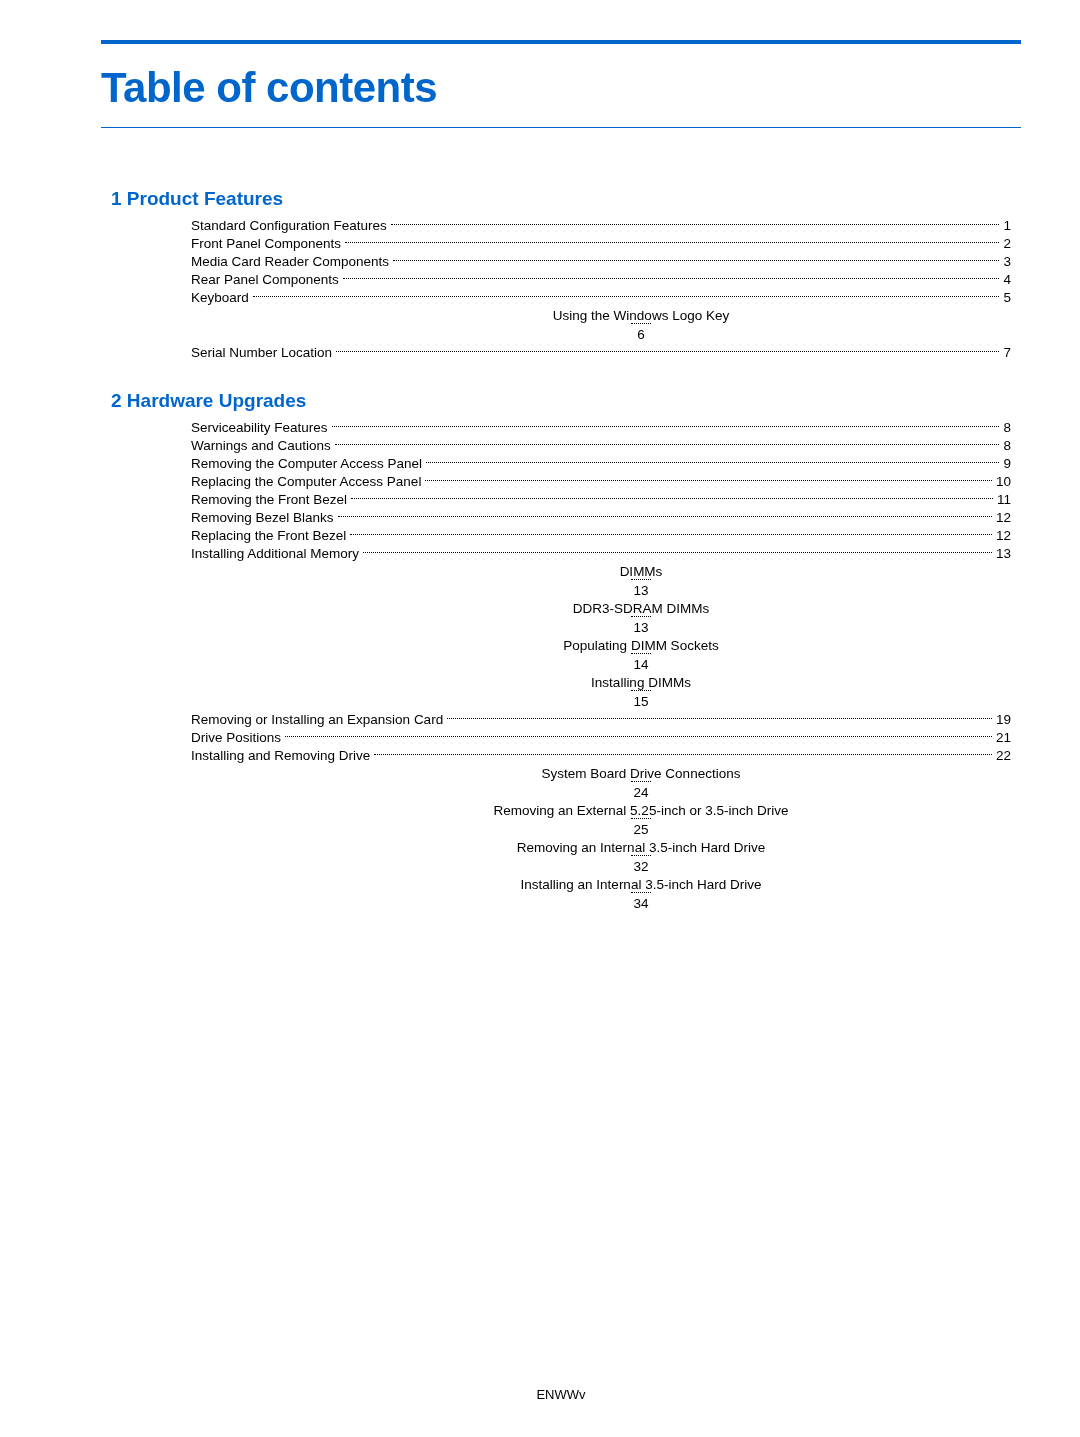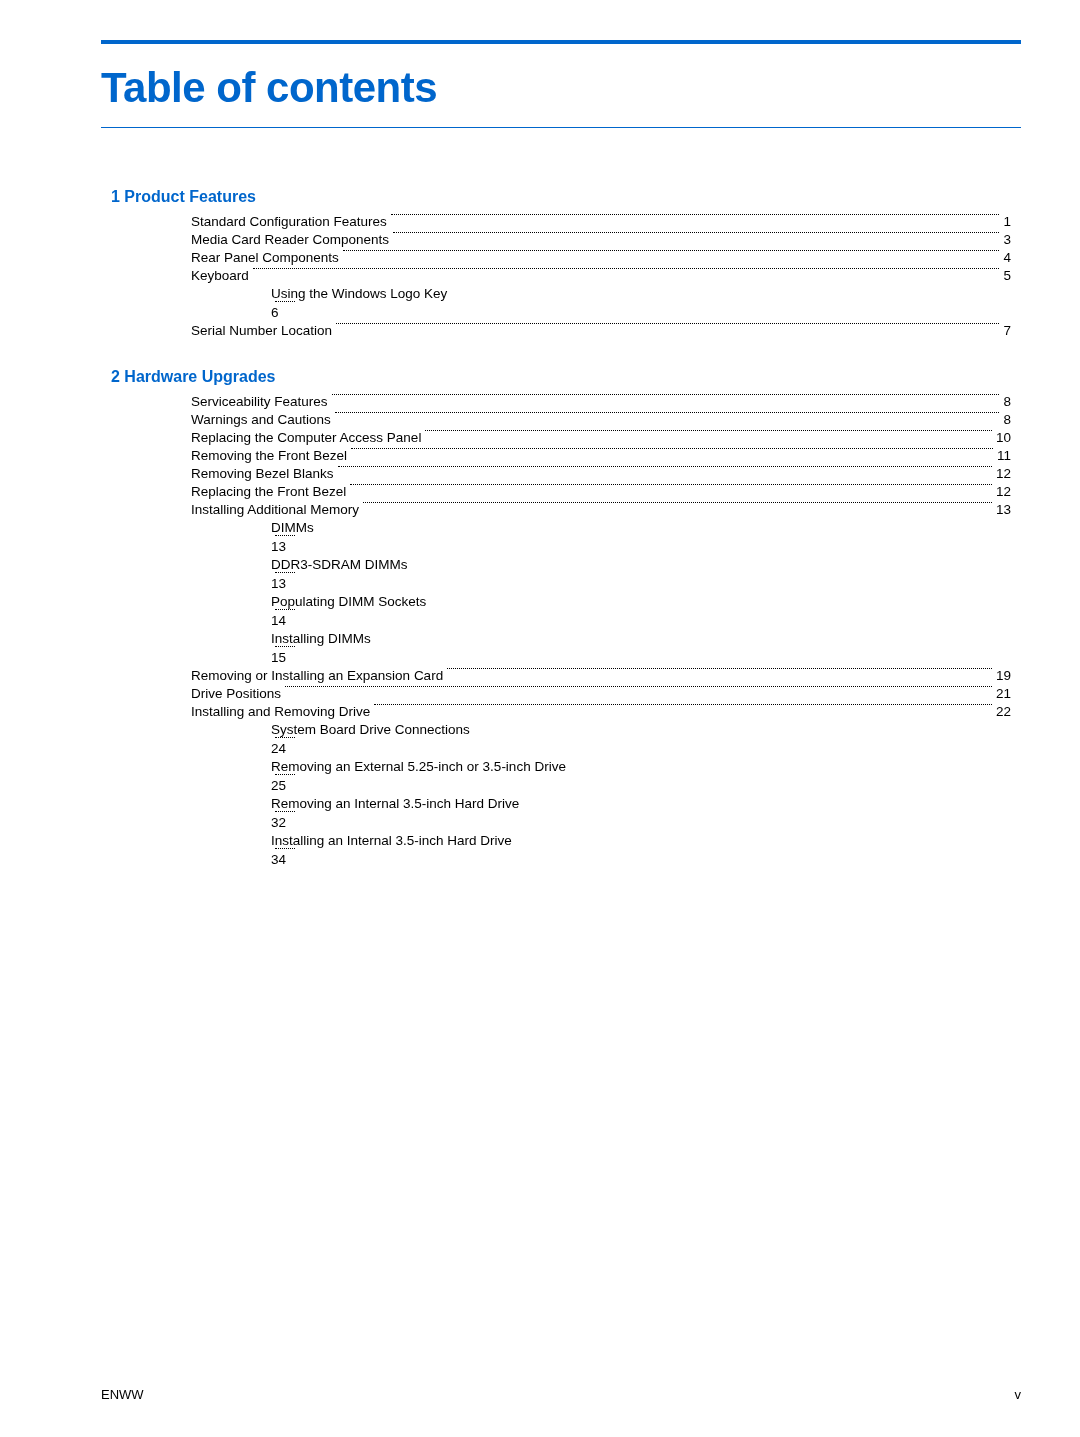--- a/index.html
+++ b/index.html
@@ -48,29 +48,29 @@
 
     .toc-body {
       padding: 0 10px;
     }
 
     .chapter {
       margin-bottom: 30px;
     }
 
     .chapter-header {
-      font-size: 16px;
+      font-size: 19px;
       font-weight: bold;
       color: #0066cc;
       margin-bottom: 8px;
     }
 
     .toc-entry {
       display: flex;
-      align-items: flex-start;
+      align-items: center;
       width: 100%;
       margin-bottom: 3px;
       font-size: 13.5px;
       color: #000000;
     }
 
     .toc-entry.indent1 {
       padding-left: 80px;
     }
 
@@ -96,21 +96,21 @@
       flex-shrink: 0;
       font-size: 13.5px;
     }
 
     .footer {
       position: absolute;
       bottom: 35px;
       left: 80px;
       right: 80px;
       display: flex;
-      justify-content: space-between;
+      justify-content: center;
       align-items: center;
       font-size: 13px;
       color: #000;
     }
 
     .footer-left {
       font-size: 13px;
     }
 
     .footer-right {
@@ -129,20 +129,25 @@
 
   <div class="toc-body" id="toc-container">
   <div class="chapter">
         <div class="chapter-header">1  Product Features</div>
         <div class="toc-entry indent1">
           <span class="toc-label">Standard Configuration Features</span>
           <span class="toc-dots"></span>
           <span class="toc-page">1</span>
         </div>
         <div class="toc-entry indent1">
+          <span class="toc-label">Front Panel Components</span>
+          <span class="toc-dots"></span>
+          <span class="toc-page">2</span>
+        </div>
+        <div class="toc-entry indent1">
           <span class="toc-label">Media Card Reader Components</span>
           <span class="toc-dots"></span>
           <span class="toc-page">3</span>
         </div>
         <div class="toc-entry indent1">
           <span class="toc-label">Rear Panel Components</span>
           <span class="toc-dots"></span>
           <span class="toc-page">4</span>
         </div>
         <div class="toc-entry indent1">
@@ -165,20 +170,25 @@
         <div class="chapter-header">2  Hardware Upgrades</div>
         <div class="toc-entry indent1">
           <span class="toc-label">Serviceability Features</span>
           <span class="toc-dots"></span>
           <span class="toc-page">8</span>
         </div>
         <div class="toc-entry indent1">
           <span class="toc-label">Warnings and Cautions</span>
           <span class="toc-dots"></span>
           <span class="toc-page">8</span>
+        </div>
+        <div class="toc-entry indent1">
+          <span class="toc-label">Removing the Computer Access Panel</span>
+          <span class="toc-dots"></span>
+          <span class="toc-page">9</span>
         </div>
         <div class="toc-entry indent1">
           <span class="toc-label">Replacing the Computer Access Panel</span>
           <span class="toc-dots"></span>
           <span class="toc-page">10</span>
         </div>
         <div class="toc-entry indent1">
           <span class="toc-label">Removing the Front Bezel</span>
           <span class="toc-dots"></span>
           <span class="toc-page">11</span>

